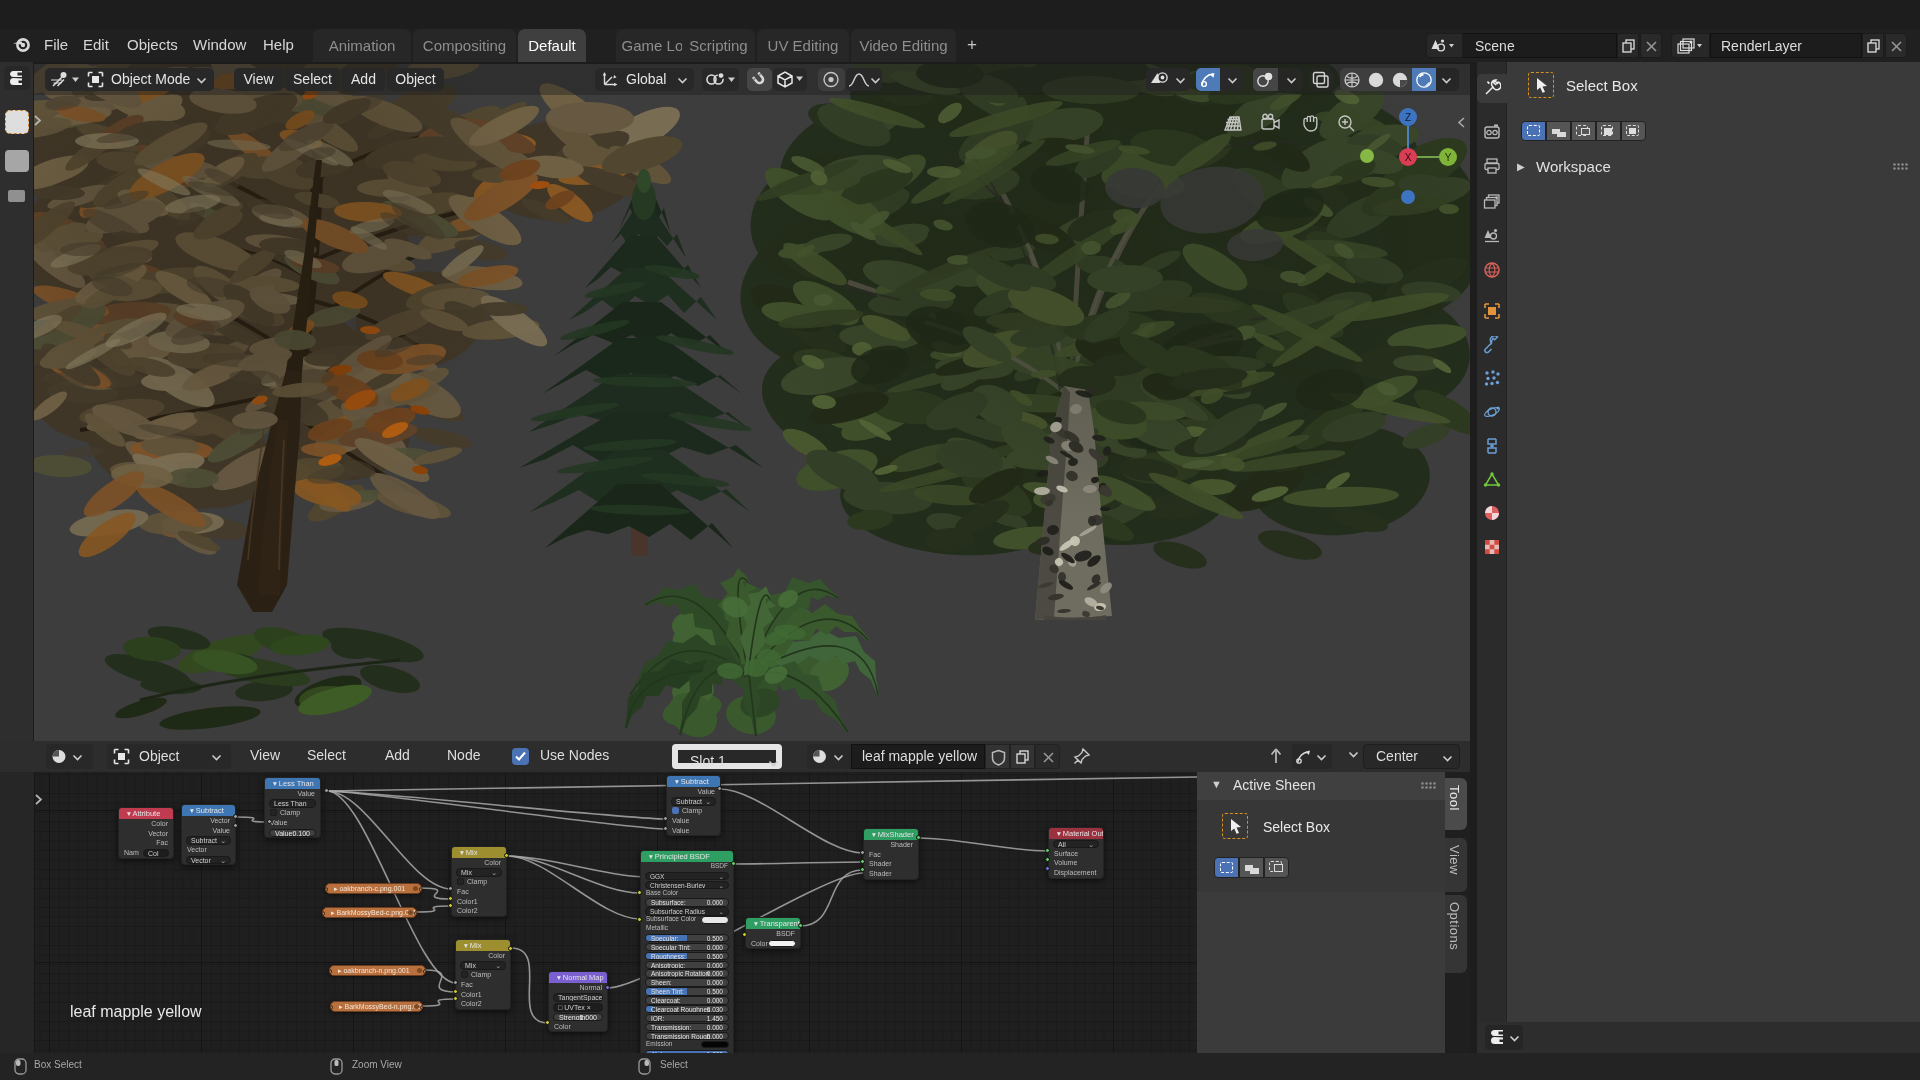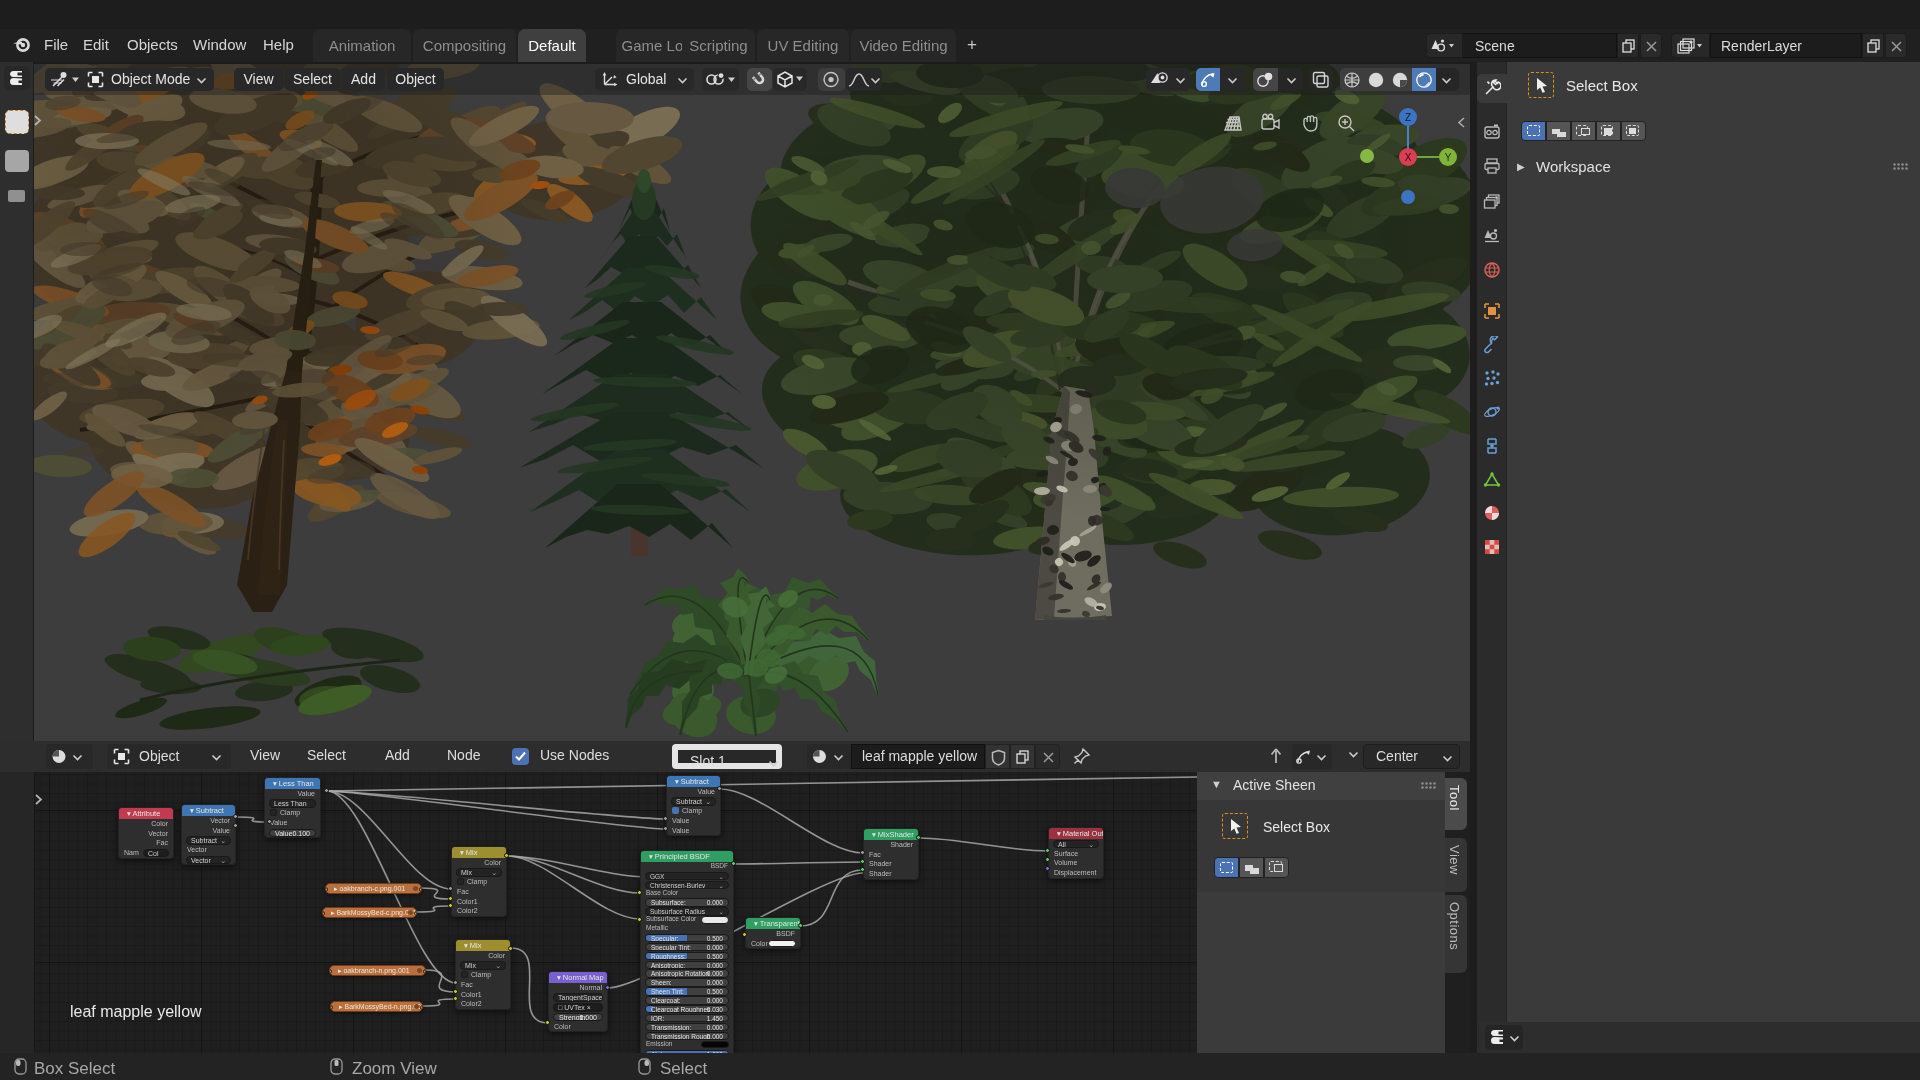--- a/index.html
+++ b/index.html
@@ -45,21 +45,21 @@
 .texnode{position:absolute;height:11px;white-space:nowrap;overflow:hidden;background:#b8703f;border:1px solid #6b3c1e;border-radius:5px;color:#f2e4d4;font-size:7px;line-height:10px;padding-left:8px;z-index:10;box-shadow:0 1px 4px rgba(0,0,0,0.5);}
 
 #ntool{left:1197px;top:31px;width:248px;height:281px;background:#3b3b3b;font-size:14px;color:#dddddd;z-index:20;}
 .vtab{position:absolute;width:22px;background:#353535;border-radius:0 6px 6px 0;color:#bdbdbd;font-size:13px;z-index:21;}
 .vtab .vt{position:absolute;left:2px;top:7px;writing-mode:vertical-rl;letter-spacing:0.5px;}
 
 #props{left:1477px;top:62px;width:443px;height:991px;background:#3a3a3a;}
 #proptabs{left:0;top:0;width:30px;height:960px;background:#2b2b2b;border-right:1px solid #232323;}
 .ptact{position:absolute;left:0;width:30px;height:29px;background:#3a3a3a;border-radius:5px 0 0 5px;}
 
-#status{left:0;top:1053px;width:1920px;height:27px;background:#232323;color:#a8a8a8;font-size:17px;}
+#status{left:0;top:1053px;width:1920px;height:27px;background:#232323;color:#a8a8a8;font-size:10px;}
 #status .abs{top:6px;}
 </style></head>
 <body>
 <div id="page">
 
 
   <div id="topbar" class="abs">
     <svg class="abs" style="left:11px;top:6px" width="22" height="20" viewBox="0 0 22 20">
       <circle cx="12" cy="10" r="5.6" fill="none" stroke="#d8d8d8" stroke-width="2.6"></circle>
       <circle cx="12" cy="10" r="2.2" fill="#d8d8d8"></circle>

